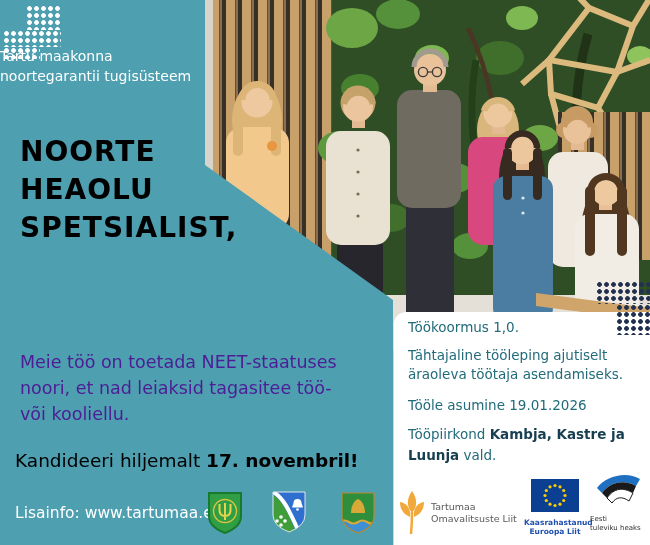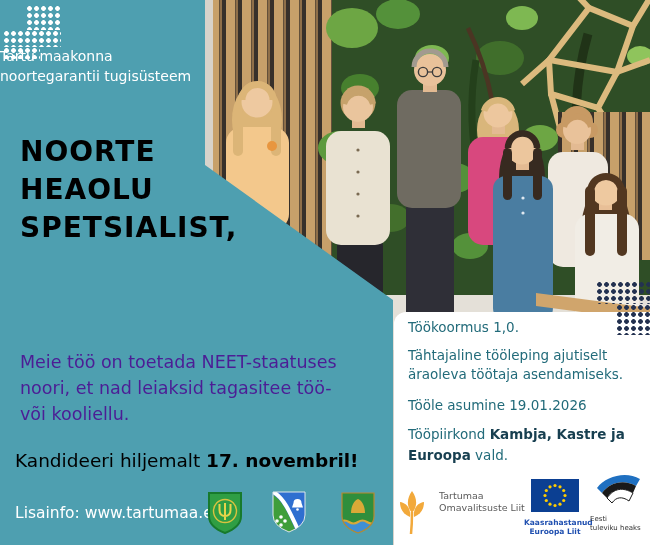--- a/index.html
+++ b/index.html
@@ -21,21 +21,21 @@
   .deadline{position:absolute;top:450px;left:15px;color:#000000;font-size:18.5px;
             white-space:nowrap;z-index:3;}
   .deadline b{font-weight:bold;}
   .lisainfo{position:absolute;top:504px;left:15px;color:#ffffff;font-size:15.5px;z-index:3;}
   .shield{position:absolute;width:36px;height:44px;z-index:3;}
   .panel{position:absolute;left:394px;top:312px;right:0;bottom:0;background:#ffffff;
          border-top-left-radius:12px;z-index:2;}
   .pline{position:absolute;left:14px;font-size:13.5px;line-height:18px;white-space:nowrap;
          color:#226b7a;text-align:right;}
   .pline b{color:#173f50;font-weight:bold;}
-  .tol{position:absolute;left:3px;top:178px;display:flex;gap:12px;}
+  .tol{position:absolute;left:3px;top:178px;display:flex;align-items:center;gap:4px;}
   .tol-text{font-size:9.5px;line-height:12px;color:#5a5a5a;}
   .eu{position:absolute;left:130px;top:167px;width:62px;text-align:center;}
   .eu-text{font-size:7.5px;font-weight:bold;color:#2050b0;line-height:9px;margin-top:2px;}
   .ee{position:absolute;left:196px;top:160px;width:58px;text-align:left;}
   .ee-text{font-size:7px;color:#333333;line-height:8.5px;margin-top:1px;}
 </style>
 </head>
 <body>
 
 <div class="poster">
@@ -227,21 +227,21 @@
     </g>
     <path d="M2,2 H34 V25 Q34,36 18,42 Q2,36 2,25 Z" fill="none" stroke="#b98a2e" stroke-width="1.2"></path>
   </svg>
 
   <div class="panel">
     <div class="pline" style="top:6px">Töökoormus 1,0.</div>
     <div class="pline" style="top:34px">Tähtajaline tööleping ajutiselt</div>
     <div class="pline" style="top:53px">äraoleva töötaja asendamiseks.</div>
     <div class="pline" style="top:84px">Tööle asumine 19.01.2026</div>
     <div class="pline" style="top:113px"><span>Tööpiirkond </span><b>Kambja, Kastre ja</b></div>
-    <div class="pline" style="top:134px"><b>Euroopa</b><span> vald.</span></div>
+    <div class="pline" style="top:134px"><b>Luunja</b><span> vald.</span></div>
 
     <div class="tol">
       <svg width="30" height="46" viewBox="0 0 30 46" xmlns="http://www.w3.org/2000/svg">
         <g fill="#f2a93b">
           <path d="M15,1 C20,8 21,16 15,23 C9,16 10,8 15,1 Z"></path>
           <path d="M3,12 C10,13 14,19 13,27 C6,24 3,19 3,12 Z"></path>
           <path d="M27,12 C20,13 16,19 17,27 C24,24 27,19 27,12 Z"></path>
         </g>
         <path d="M15,22 q0,12 -1,22" stroke="#f2a93b" stroke-width="2.5" fill="none"></path>
       </svg>

